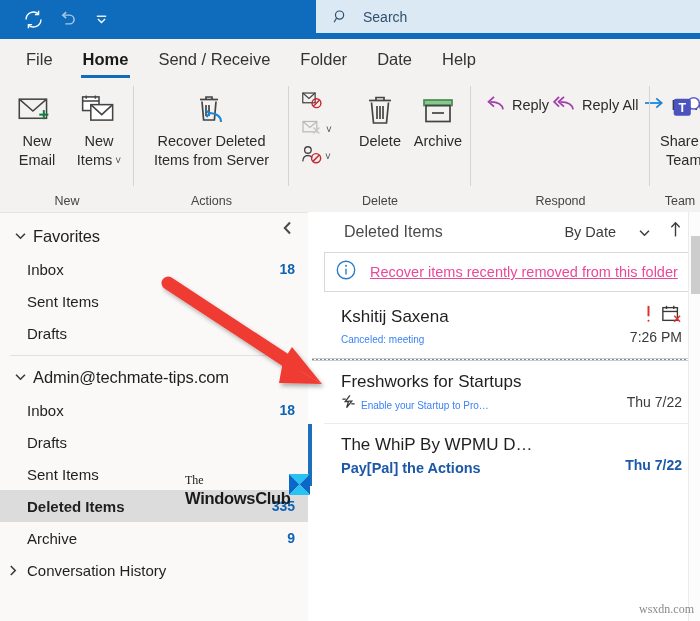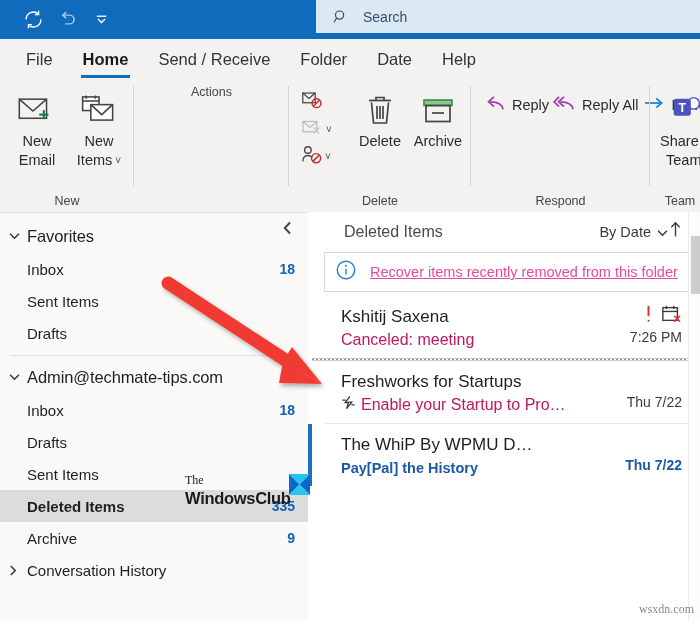--- a/index.html
+++ b/index.html
@@ -100,21 +100,21 @@
   .folderpane {
     position:absolute; left:0; top:0; width:308px; height:409px;
     background:#faf9f8; border-top:1px solid #e6e4e2;
   }
   .collapse-btn {
     position:absolute; right:12px; top:6px; width:18px; height:18px;
     display:flex; align-items:center; justify-content:center; cursor:pointer;
     color:#444; font-size:13px;
   }
   .fgroup-head {
-    display:flex; align-items:center; height:34px; padding-left:9px; cursor:pointer;
+    display:flex; align-items:center; height:34px; padding-left:15px; cursor:pointer;
   }
   .fgroup-head .gtwist { width:18px; font-size:11px; color:#3b3b3b; display:flex; align-items:center;}
   .fgroup-head .gname {
     font-size:16.5px; color:#201f1e; white-space:nowrap; letter-spacing:-0.1px;
   }
   .frow {
     display:flex; align-items:center; height:32px; padding-left:9px; cursor:pointer;
     position:relative;
   }
   .frow .ftwist { width:18px; font-size:11px; color:#3b3b3b; display:flex; align-items:center; }
@@ -130,21 +130,21 @@
   
   .listpane {
     position:absolute; left:308px; top:0; width:392px; height:409px; background:#fff;
   }
   .listhdr {
     position:relative; height:40px; display:flex; align-items:center;
     padding:0 0 0 36px; background:#fff;
   }
   .listhdr .lh-title { font-size:16px; color:#4a4a4a; }
   .listhdr .lh-sort {
-    position:absolute; right:32px; display:flex; align-items:center; gap:6px;
+    position:absolute; right:50px; display:flex; align-items:center; gap:23px;
     font-size:14.5px; color:#3b3b3b; cursor:pointer;
   }
   .listhdr .lh-arrow {
     position:absolute; right:18px; font-size:17px; color:#3b3b3b; cursor:pointer;
   }
   .recoverbar {
     margin:0 8px 0 16px; height:40px; border:1px solid #d9d7d5; background:#fff;
     display:flex; align-items:center; padding-left:10px; gap:13px;
   }
   .recoverbar .rlink {
@@ -155,21 +155,21 @@
     position:relative; height:62px; padding:9px 0 0 33px; cursor:pointer; background:#fff;
   }
   .msgitem .accent {
     position:absolute; left:0; top:0; bottom:0; width:4px;
   }
   .msgitem .mfrom {
     font-size:17px; color:#201f1e; white-space:nowrap; overflow:hidden;
     text-overflow:ellipsis; max-width:250px; line-height:24px;
   }
   .msgitem .msubj {
-    font-size:16px; color:#be185d; line-height:22px; display:flex; align-items:center; gap:5px;
+    font-size:10px; color:#3b82f6; line-height:22px; display:flex; align-items:center; gap:5px;
   }
   .msgitem .msubj.boldblue { color:#1c58a8; font-weight:bold; font-size:14.5px; }
   .msgitem .mdate {
     position:absolute; right:18px; top:33px; font-size:14px; color:#3b3a39; white-space:nowrap;
   }
   .msgitem .mdate.boldblue { color:#1c58a8; font-weight:bold; }
   .msgitem .micons {
     position:absolute; right:18px; top:8px; display:flex; align-items:center; gap:8px;
   }
   .msgsep { height:1px; background:#edebe9; margin-left:16px; margin-right:10px; }
@@ -299,20 +299,37 @@
             <span>Items</span>
             <span class="chev">˅</span>
           </div>
         </div>
       </div>
       <div class="rgroup-label">New</div>
       <div class="sep"></div>
     </div>
 
     <div class="rgroup" style="width:155px">
+      <div class="rgroup-items" style="justify-content:center">
+        <div class="widebtn">
+          <div class="ic">
+            <svg width="40" height="36" viewBox="0 0 40 36" fill="none" stroke="#444" stroke-width="1.7">
+              <line x1="8" y1="6.5" x2="26" y2="6.5"></line>
+              <path d="M14 6.5 V4 h6 v2.5"></path>
+              <path d="M10 8.5 L11.6 27 h10.8 L24 8.5"></path>
+              <line x1="14" y1="12" x2="14" y2="23"></line>
+              <line x1="17" y1="12" x2="17" y2="23"></line>
+              <path d="M18 20 q11 1 11 9" stroke="#1a84d8" stroke-width="2"></path>
+              <polyline points="14,17.5 17.6,20.5 14.4,24" stroke="#1a84d8" stroke-width="2"></polyline>
+            </svg>
+          </div>
+          <div class="lbl1">Recover Deleted</div>
+          <div class="lbl2">Items from Server</div>
+        </div>
+      </div>
       <div class="rgroup-label">Actions</div>
       <div class="sep"></div>
     </div>
 
     <div class="rgroup" style="width:182px">
       <div class="rgroup-items">
         <div class="smallcol" style="margin-left:6px">
           <div class="smallrow">
             <span>
               <svg width="23" height="20" viewBox="0 0 26 22" fill="none" stroke="#444" stroke-width="1.4">
@@ -601,21 +618,21 @@
             </span>
             <span>Enable your Startup to Pro…</span>
           </div>
           <div class="mdate">Thu 7/22</div>
         </div>
         <div class="msgsep"></div>
 
         <div class="msgitem">
           <div class="accent" style="background:#1c6fba"></div>
           <div class="mfrom">The WhiP By WPMU D…</div>
-          <div class="msubj boldblue">Pay[Pal] the History</div>
+          <div class="msubj boldblue">Pay[Pal] the Actions</div>
           <div class="mdate boldblue">Thu 7/22</div>
         </div>
 
       </div>
 
       <div class="vscroll">
         <div class="thumb"></div>
       </div>
     </div>
   </div>

